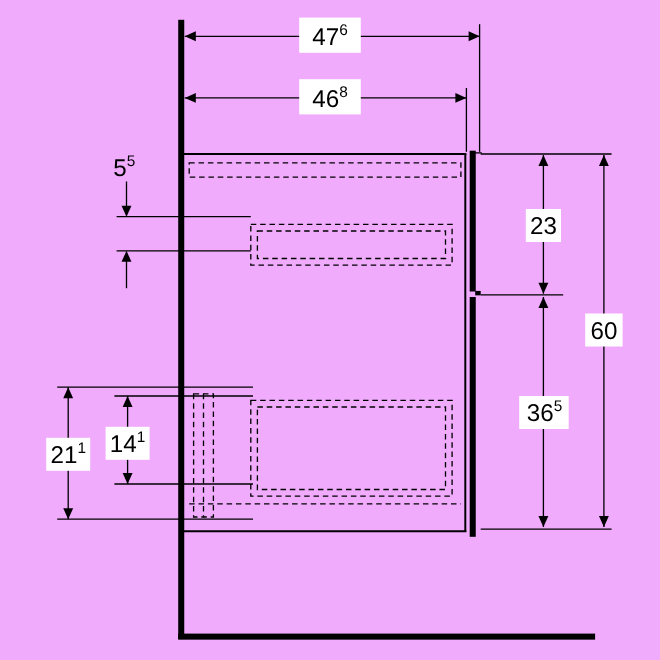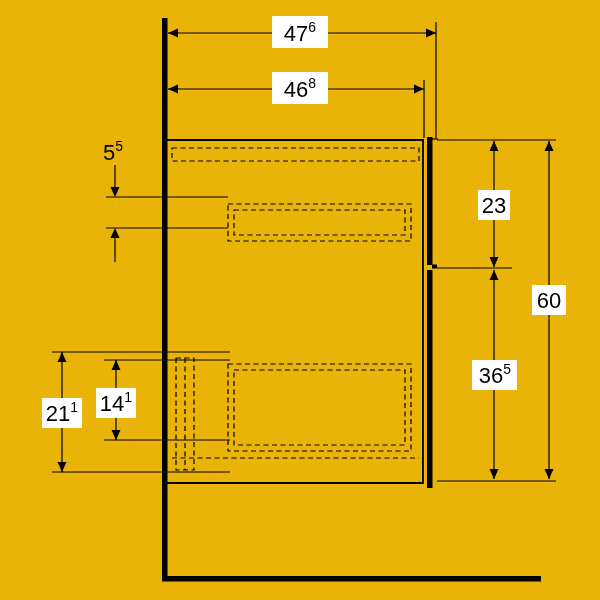--- a/index.html
+++ b/index.html
@@ -4,21 +4,21 @@
 <style>
   html, body {
     margin: 0;
     padding: 0;
     background: #ffffff;
   }
   .canvas {
     position: relative;
     width: 600px;
     height: 600px;
-    background: #eab308;
+    background: #f0abfc;
     overflow: hidden;
   }
   svg text {
     font-family: "Liberation Sans", "DejaVu Sans", sans-serif;
     fill: #000000;
   }
   .thin   { stroke: #000; stroke-width: 1.2; fill: none; }
   .med    { stroke: #000; stroke-width: 1.8; fill: none; }
   .dashed { stroke: #000; stroke-width: 1.2; fill: none; stroke-dasharray: 5 3.5; }
   .arrow  { fill: #000; stroke: none; }

